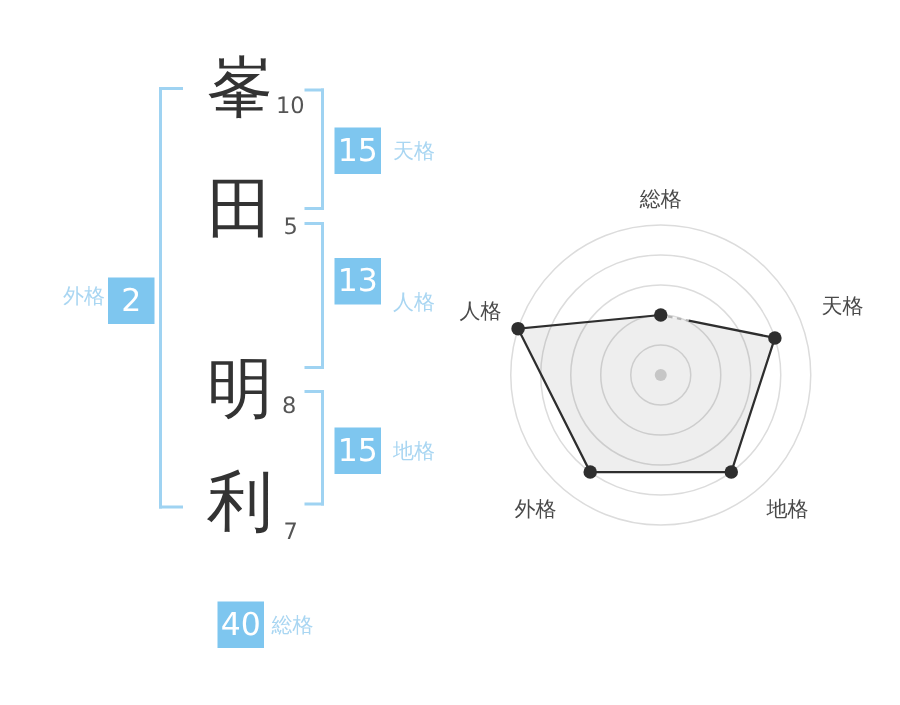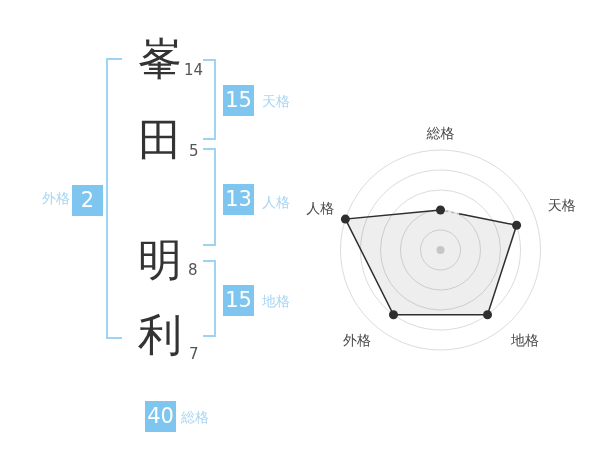--- a/index.html
+++ b/index.html
@@ -22,21 +22,21 @@
   .bracket.open-right{border-right:none;}
   .bracket.open-left{border-left:none;}
   .bracket.gaikaku{left:106px;top:58px;width:14px;height:277px;}
   .bracket.tenkaku{left:203px;top:59px;width:11px;height:77px;}
   .bracket.jinkaku{left:203px;top:148px;width:11px;height:94px;}
   .bracket.chikaku{left:203px;top:260px;width:11px;height:73px;}
 
   .badge{position:absolute;width:31px;height:31px;background:var(--badge-bg,#7ec6ef);
          color:var(--badge-text,#fff);font-size:21px;line-height:31px;text-align:center;}
   .badge.tenkaku{left:223px;top:85px}
-  .badge.jinkaku{left:223px;top:184px}
+  .badge.jinkaku{left:223px;top:172px}
   .badge.chikaku{left:223px;top:285px}
   .badge.gaikaku{left:72px;top:185px}
   .badge.soukaku{left:145px;top:401px}
 
   .badge-label{position:absolute;font-size:14px;line-height:1;color:var(--label,#a9d6f2);}
   .badge-label.tenkaku{left:262px;top:94px}
   .badge-label.jinkaku{left:262px;top:195px}
   .badge-label.chikaku{left:262px;top:294px}
   .badge-label.gaikaku{left:30px;top:191px;width:40px;text-align:right}
   .badge-label.soukaku{left:181px;top:410px}
@@ -47,21 +47,21 @@
 </head>
 <body>
 
 <div class="stage">
 
   <div class="kanji c1">峯</div>
   <div class="kanji c2">田</div>
   <div class="kanji c3">明</div>
   <div class="kanji c4">利</div>
 
-  <div class="strokes s1">14</div>
+  <div class="strokes s1">10</div>
   <div class="strokes s2">5</div>
   <div class="strokes s3">8</div>
   <div class="strokes s4">7</div>
 
   <div class="bracket open-right gaikaku"></div>
   <div class="bracket open-left tenkaku"></div>
   <div class="bracket open-left jinkaku"></div>
   <div class="bracket open-left chikaku"></div>
 
   <div class="badge tenkaku">15</div>

